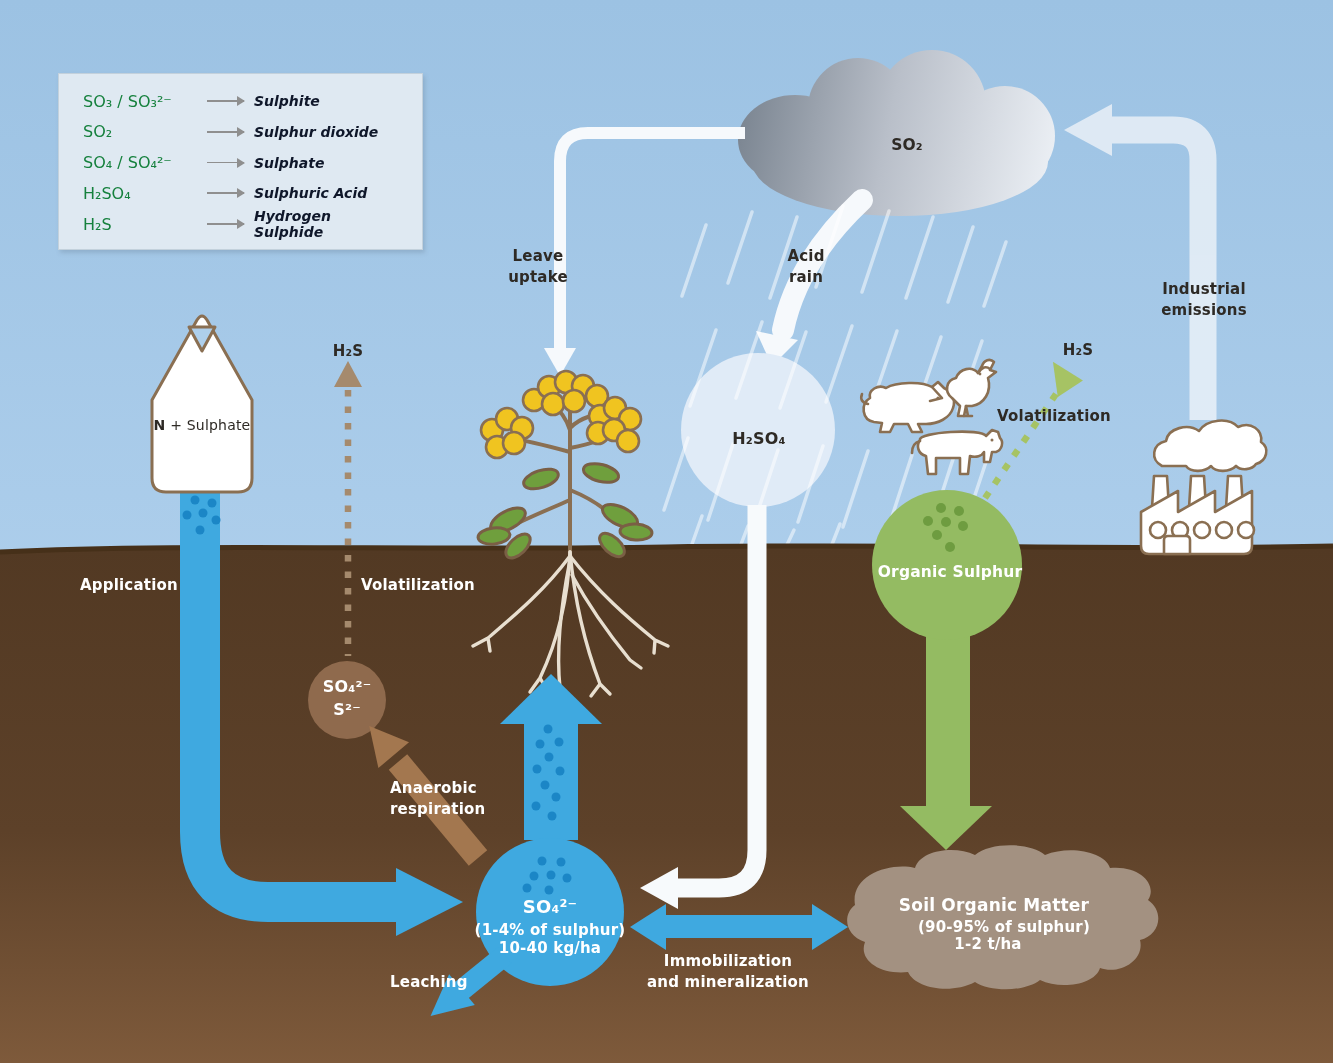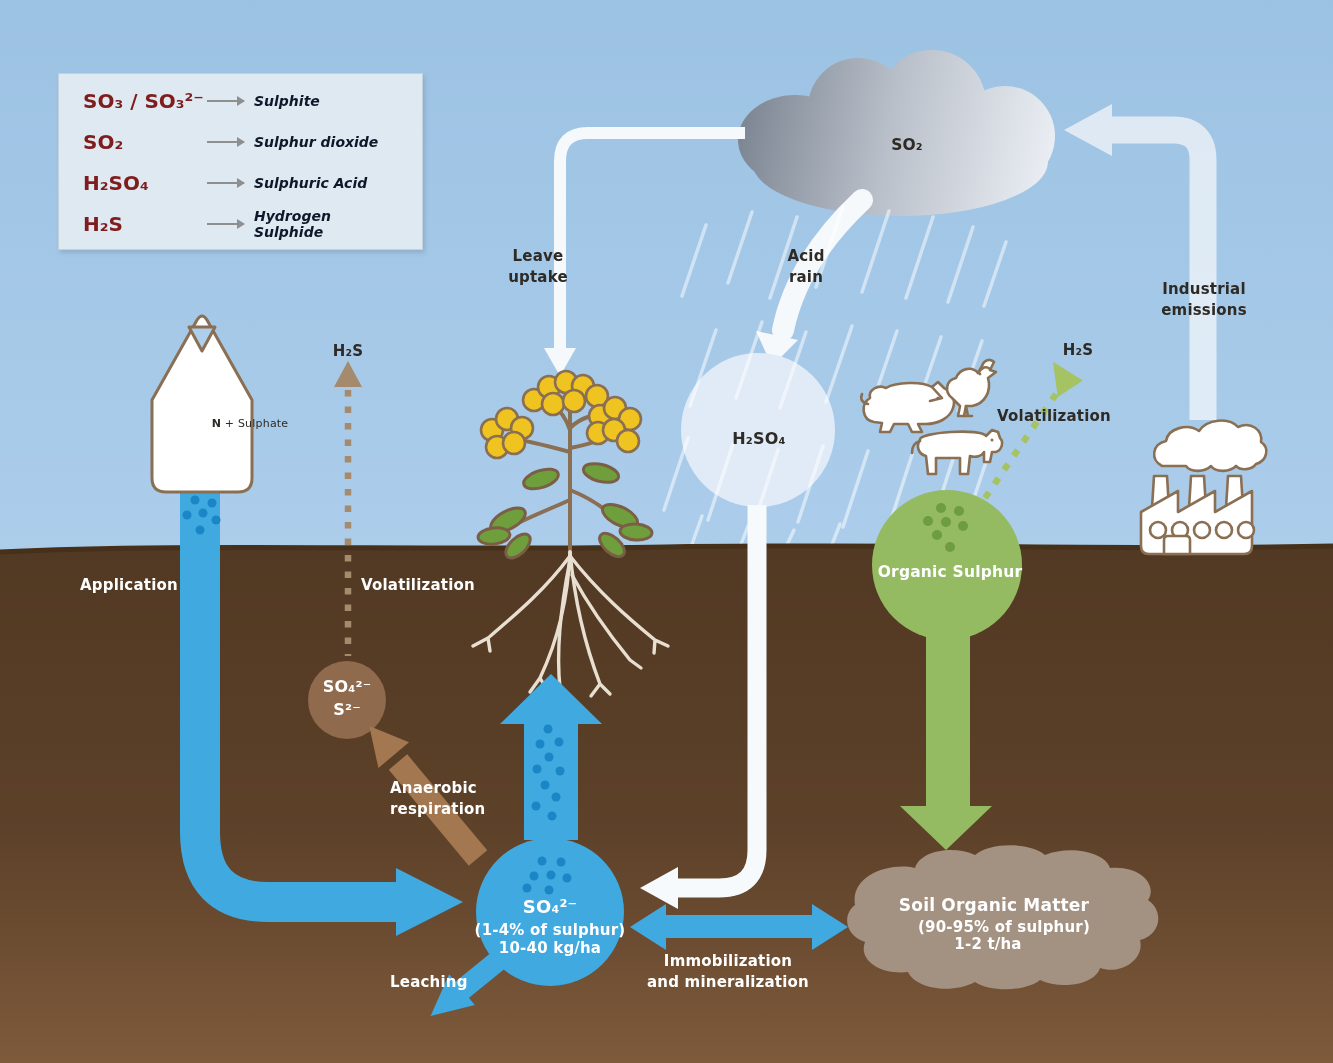--- a/index.html
+++ b/index.html
@@ -21,21 +21,21 @@
   .sz17{font-size:17px;}
   .sz18{font-size:18px;}
   
   .legend{
     position:absolute;left:58px;top:73px;width:365px;height:177px;
     background:#dfe9f2;border:1px solid #c3d1dc;box-sizing:border-box;
     padding:12px 18px 10px 24px;display:flex;flex-direction:column;
     justify-content:space-between;box-shadow:2px 3px 4px rgba(90,110,130,.25);
   }
   .legend-row{display:flex;align-items:center;height:30px;}
-  .legend-formula{width:122px;font-weight:bold;color:#7f1d1d;font-size:20px;flex:none;}
+  .legend-formula{width:122px;font-weight:normal;color:#15803d;font-size:16px;flex:none;}
   .legend-arrow{flex:1;height:1.6px;background:#8f8f8f;position:relative;margin:0 10px 0 2px;}
   .legend-arrow::after{
     content:"";position:absolute;right:-1px;top:-4.2px;border-left:8px solid #8f8f8f;
     border-top:5px solid transparent;border-bottom:5px solid transparent;
   }
   .legend-name{width:150px;font-weight:bold;color:#0f172a;font-size:14px;flex:none;font-style:italic;}
 </style>
 </head>
 <body>
 
@@ -314,20 +314,25 @@
     <span class="legend-formula">SO₃ / SO₃²⁻</span>
     <span class="legend-arrow"></span>
     <span class="legend-name">Sulphite</span>
   </div>
   <div class="legend-row">
     <span class="legend-formula">SO₂</span>
     <span class="legend-arrow"></span>
     <span class="legend-name">Sulphur dioxide</span>
   </div>
   <div class="legend-row">
+    <span class="legend-formula">SO₄ / SO₄²⁻</span>
+    <span class="legend-arrow"></span>
+    <span class="legend-name">Sulphate</span>
+  </div>
+  <div class="legend-row">
     <span class="legend-formula">H₂SO₄</span>
     <span class="legend-arrow"></span>
     <span class="legend-name">Sulphuric Acid</span>
   </div>
   <div class="legend-row">
     <span class="legend-formula">H₂S</span>
     <span class="legend-arrow"></span>
     <span class="legend-name">Hydrogen Sulphide</span>
   </div>
 </div>
@@ -337,21 +342,21 @@
 uptake</div>
 <div class="lbl center" style="left:806px;top:246px;">Acid
 rain</div>
 <div class="lbl center" style="left:1204px;top:279px;">Industrial
 emissions</div>
 <div class="lbl center sz16" style="left:759px;top:428px;">H₂SO₄</div>
 <div class="lbl center" style="left:348px;top:341px;">H₂S</div>
 <div class="lbl center" style="left:1078px;top:340px;">H₂S</div>
 <div class="lbl center" style="left:1054px;top:406px;">Volatilization</div>
 
-<div class="lbl center" style="left:202px;top:416px;font-size:11px;margin-left:48px;"><span>N</span><span style="font-weight:normal;"> + Sulphate</span></div>
+<div class="lbl center" style="left:202px;top:416px;font-size:14px;"><span>N</span><span style="font-weight:normal;"> + Sulphate</span></div>
 
 <div class="lbl white" style="left:80px;top:575px;">Application</div>
 <div class="lbl white" style="left:361px;top:575px;">Volatilization</div>
 
 <div class="lbl white center sz16" style="left:347px;top:676px;">SO₄²⁻</div>
 <div class="lbl white center sz16" style="left:347px;top:699px;">S²⁻</div>
 
 <div class="lbl white" style="left:390px;top:778px;">Anaerobic
 respiration</div>
 

